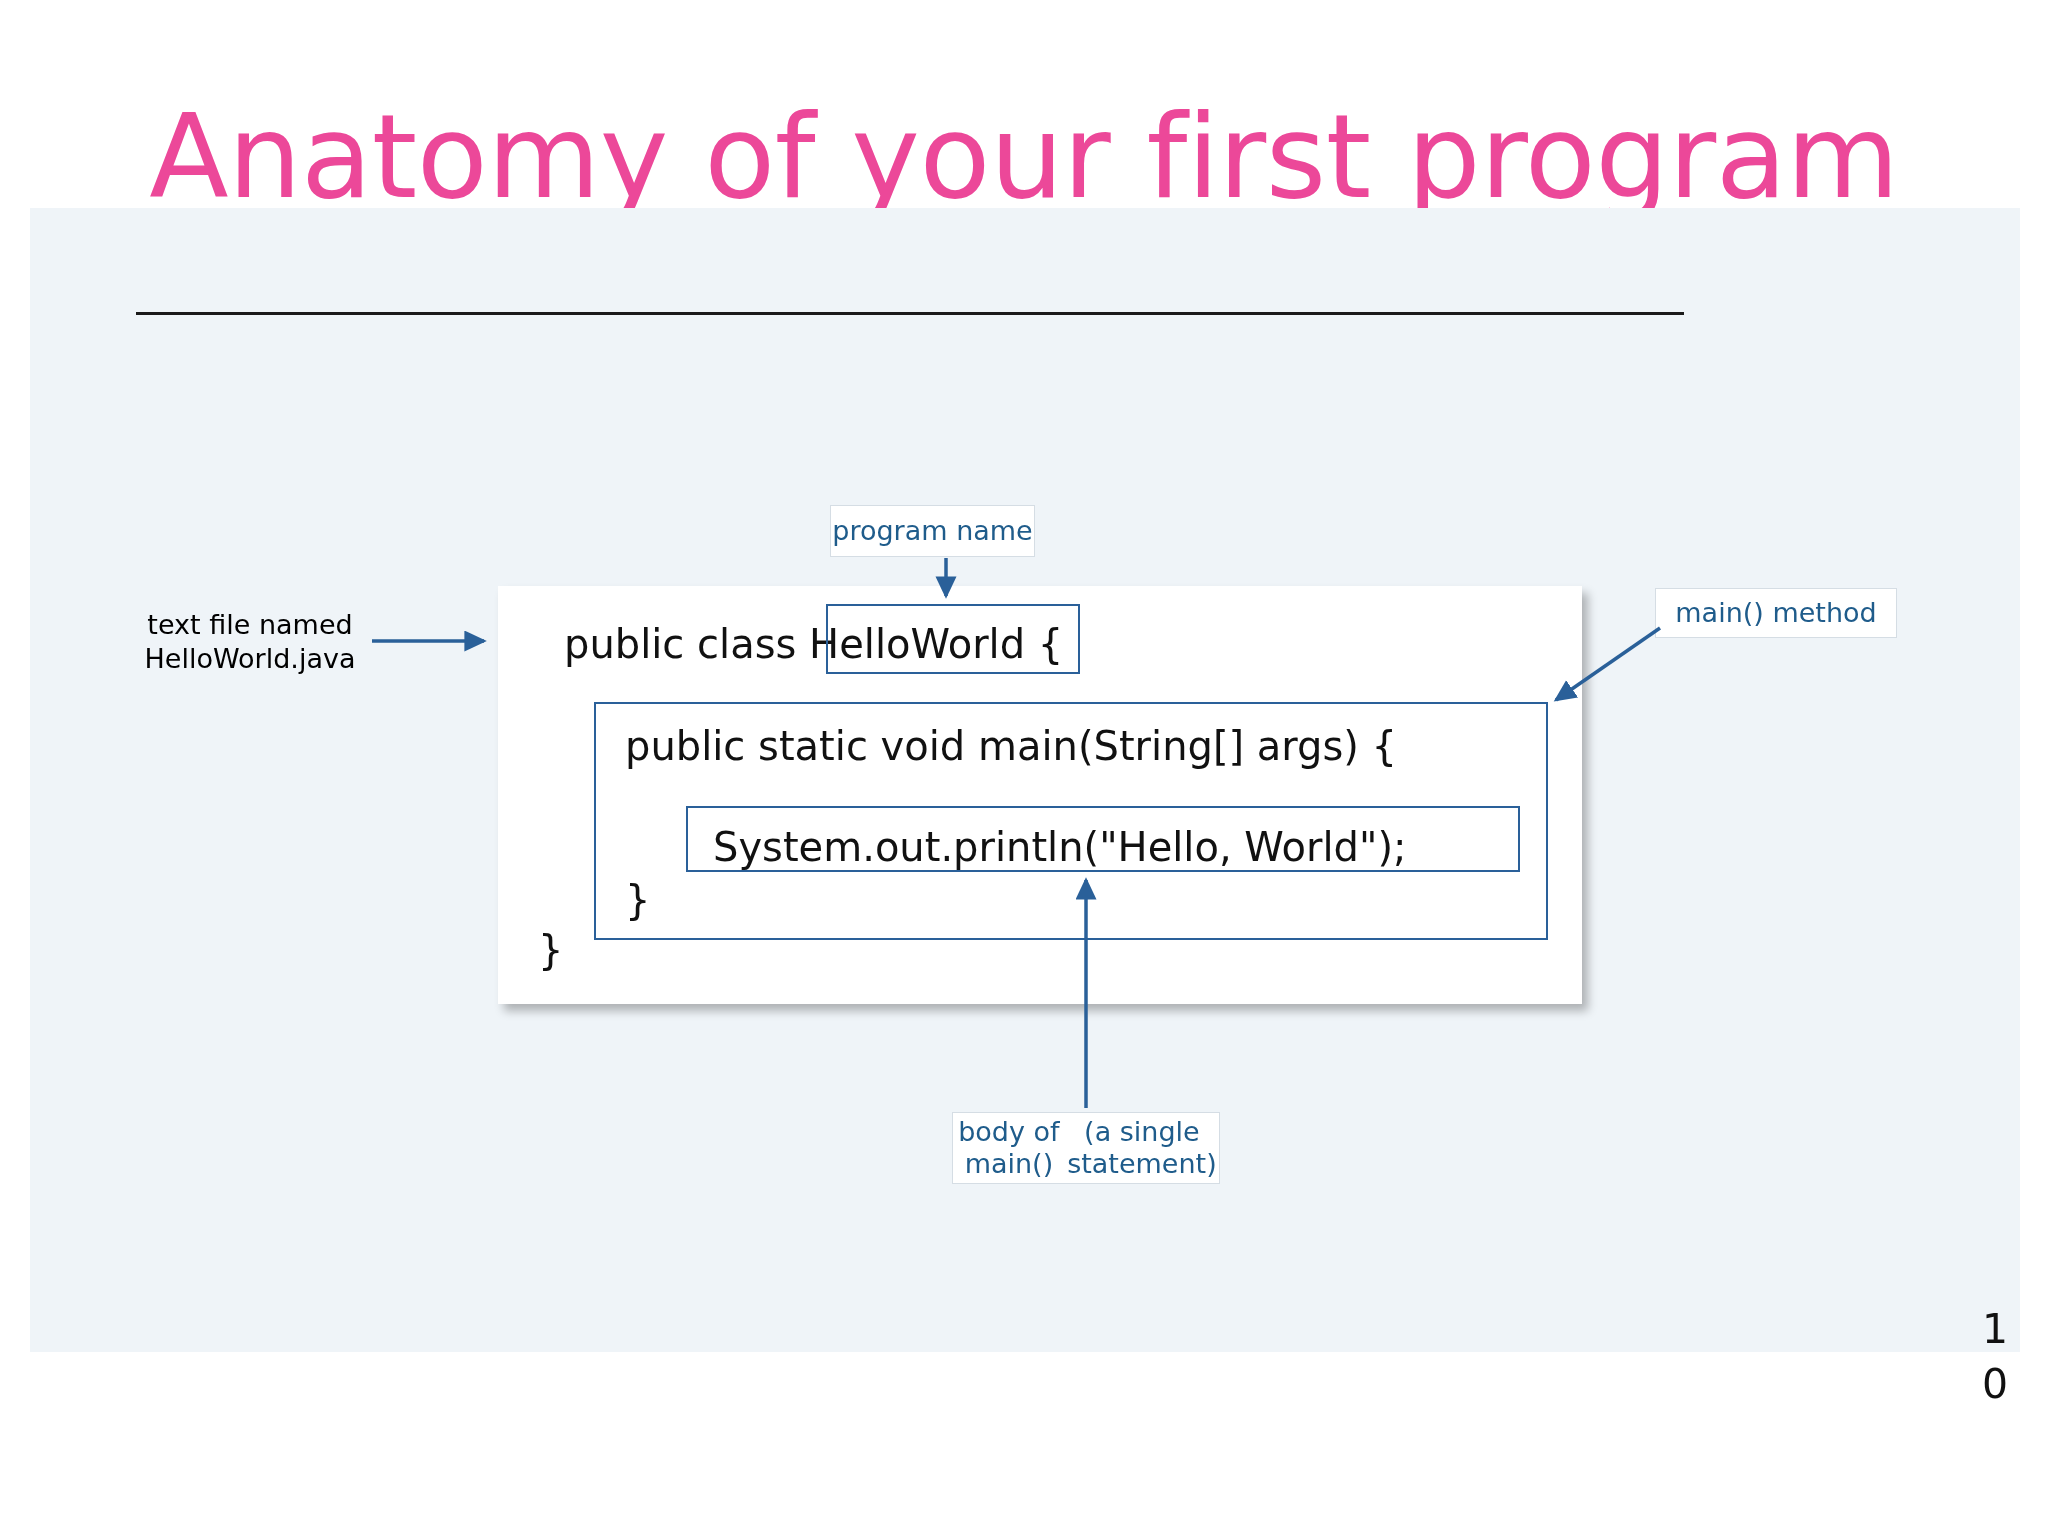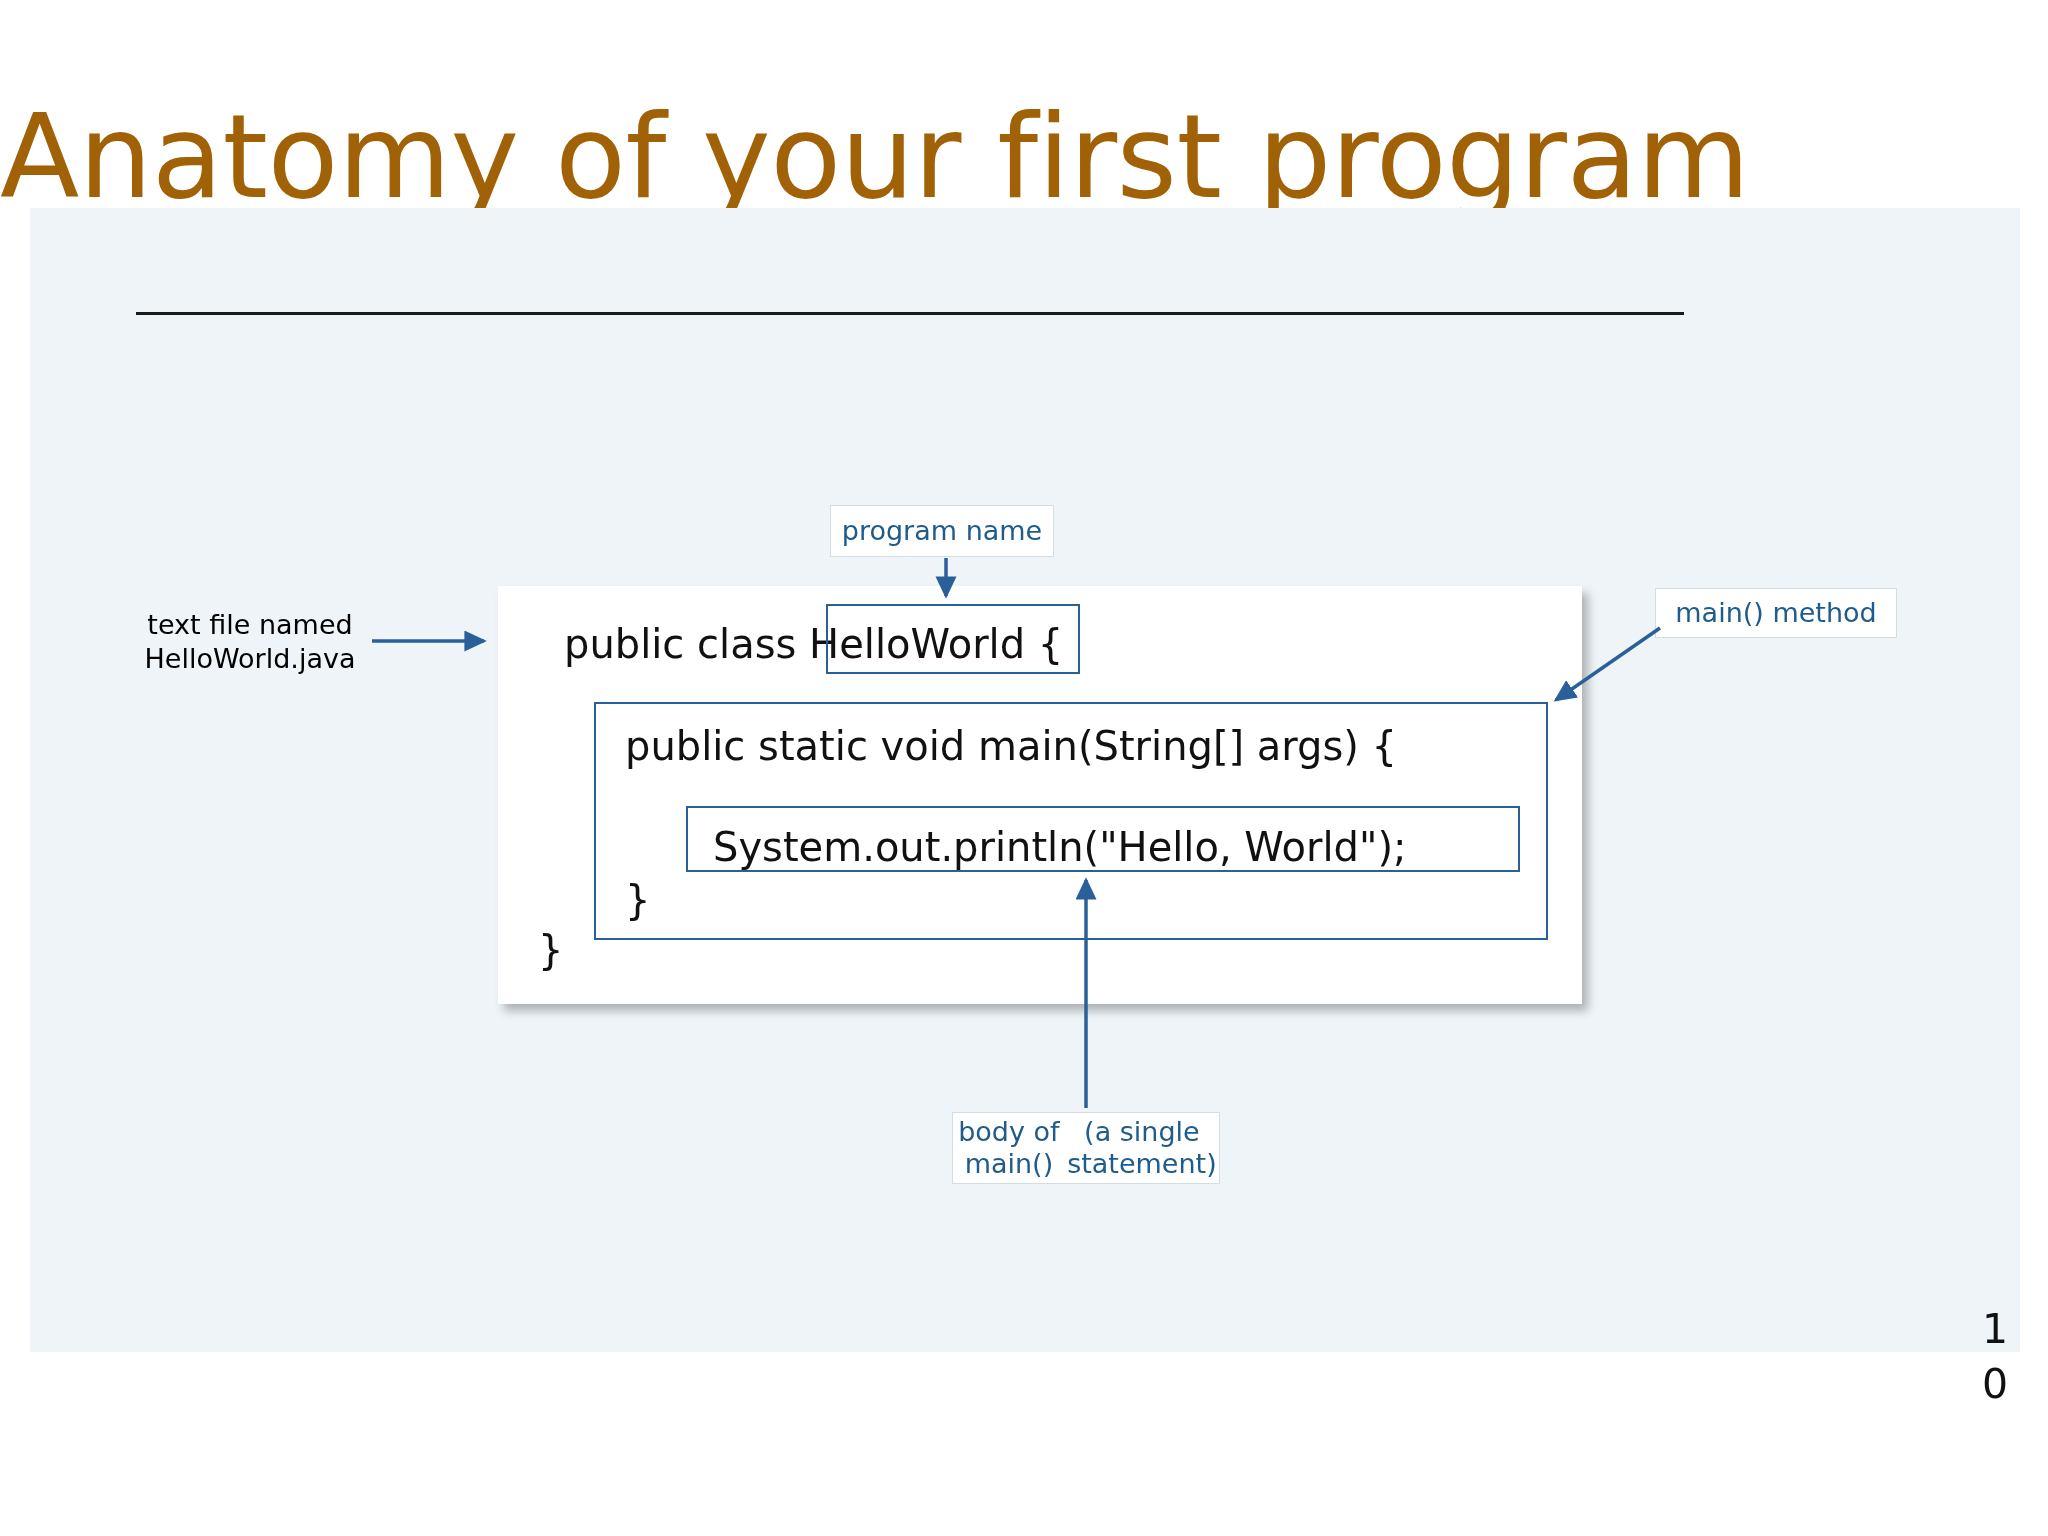--- a/index.html
+++ b/index.html
@@ -16,25 +16,25 @@
     font-family: "DejaVu Sans", "Liberation Sans", sans-serif;
     -webkit-font-smoothing: antialiased;
   }
 
   
   #slide-title {
     position: absolute;
     left: 0;
     top: 14px;
     width: 2048px;
-    text-align: left;
+    text-align: center;
     font-size: 116px;
     line-height: 1.12;
     font-weight: 400;
-    color: #a16207;
+    color: #ec4899;
     letter-spacing: -0.5px;
     white-space: nowrap;
   }
 
   
   #content-panel {
     position: absolute;
     left: 30px;
     top: 208px;
     width: 1990px;
@@ -95,21 +95,21 @@
     color: #1f5c8b;
     font-size: 27px;
     line-height: 1.18;
     text-align: center;
     display: flex;
     align-items: center;
     justify-content: center;
     box-sizing: border-box;
   }
   #callout-program-name {
-    left: 830px; top: 505px; width: 224px; height: 52px;
+    left: 830px; top: 505px; width: 205px; height: 52px;
   }
   #callout-main-method {
     left: 1655px; top: 588px; width: 242px; height: 50px;
   }
   #callout-body-main {
     left: 952px; top: 1112px; width: 268px; height: 72px;
     flex-direction: row;
   }
 
   

